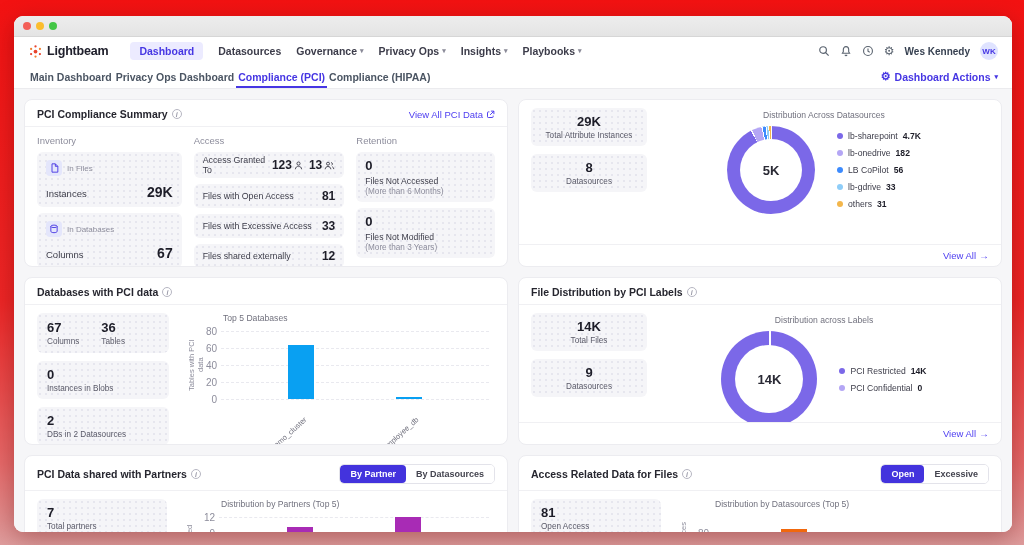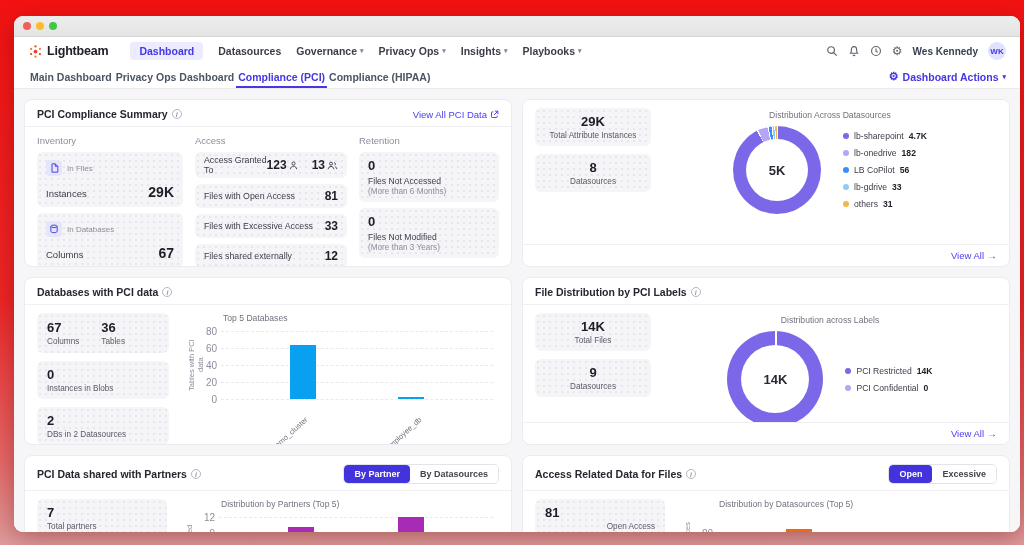--- a/index.html
+++ b/index.html
@@ -1,18 +1,18 @@
 <!DOCTYPE html>
 <html><head>
 <meta charset="utf-8">
 <style>
   * { box-sizing: border-box; margin: 0; padding: 0; }
   html, body { width: 1024px; height: 545px; overflow: hidden; font-family: "Liberation Sans", sans-serif; }
   .frame { position: absolute; inset: 0; background: linear-gradient(180deg,#f31212 0%,#ee2626 55%,#e66a6a 85%,#df9d9d 100%); }
-  .window { position: absolute; left: 14px; right: 4px; top: 16px; height: 516px; background: #fff; border-radius: 9px; overflow: hidden; box-shadow: 0 6px 24px rgba(80,0,0,.35); }
+  .window { position: absolute; left: 14px; right: 12px; top: 16px; height: 516px; background: #fff; border-radius: 9px; overflow: hidden; box-shadow: 0 6px 24px rgba(80,0,0,.35); }
   .titlebar { height: 21px; background: linear-gradient(#ededed,#e4e4e4); border-bottom: 1px solid #d6d6d6; display: flex; align-items: center; padding: 0 9px; gap: 5px; }
   .dot { width: 8px; height: 8px; border-radius: 50%; display: inline-block; }
   .dot.red { background:#f35f57; } .dot.yellow { background:#fbbd2e; } .dot.green { background:#43c645; }
 
   .navbar { height: 28px; display: flex; align-items: center; padding: 0 14px; gap: 16px; background: #fff; }
   .brand { display: flex; align-items: center; gap: 4px; font-size: 12.5px; font-weight: 800; color: #20202c; letter-spacing: -.2px; }
   .nav-items { display: flex; align-items: center; gap: 15px; margin-left: 6px; text-align: center; }
   .nav-item { font-size: 10.5px; color: #3c3c4a; font-weight: 600; cursor: pointer; display: flex; align-items: center; gap: 3px; white-space: nowrap; }
   .nav-item.active { background: #ecebff; color: #4636e3; padding: 3px 9px; border-radius: 4px; }
   .caret { font-size: 7px; color: #8a8a98; }
@@ -242,21 +242,21 @@
           <div class="sum-col acc">
             <span class="sec-label">Access</span>
             <div class="tile acc-row">
               <span class="acc-label">Access Granted To</span>
               <span class="acc-val">
                 <span>123</span>
                 <svg width="9" height="9" viewBox="0 0 12 12" fill="none" stroke="#3b3b48" stroke-width="1.2">
                     <circle cx="6" cy="3.4" r="2.1"></circle>
                     <path d="M1.8 11c.3-2.7 2-4 4.2-4s3.9 1.3 4.2 4"></path>
                   </svg>
-                <span style="margin-left:12px">13</span>
+                <span style="margin-left:4px">13</span>
                 <svg width="11" height="9" viewBox="0 0 14 12" fill="none" stroke="#3b3b48" stroke-width="1.2">
                     <circle cx="5" cy="3.6" r="2"></circle>
                     <path d="M1.2 11c.3-2.5 1.8-3.7 3.8-3.7S8.5 8.5 8.8 11"></path>
                     <path d="M9.2 2c1 .2 1.7.9 1.7 1.9 0 .8-.4 1.4-1 1.7M10.6 7.6c1.3.5 2 1.6 2.2 3.2"></path>
                   </svg>
               </span>
             </div>
             <div class="tile acc-row">
               <span class="acc-label">Files with Open Access</span>
               <span class="acc-val">81</span>
@@ -512,21 +512,21 @@
           </span>
           <span class="seg">
             <button class="on">Open</button>
             <button>Excessive</button>
           </span>
         </div>
         <div class="card-body">
           <div class="stat-col" style="width:130px">
             <div class="tile" style="padding:6px 10px">
               <div class="stat-val" style="text-align:left">81</div>
-              <div class="stat-lab" style="text-align:right">Open Access</div>
+              <div class="stat-lab" style="text-align:left">Open Access</div>
             </div>
           </div>
           <div class="bar-zone">
             <div class="bar-title">Distribution by Datasources (Top 5)</div>
             <div class="plot-wrap" style="height:78px;flex:none">
               <span class="ylab">Files in Datasources</span>
               <div class="plot">
                 <span class="gtick" style="top:20%">80</span>
 
                 <div class="slots">

